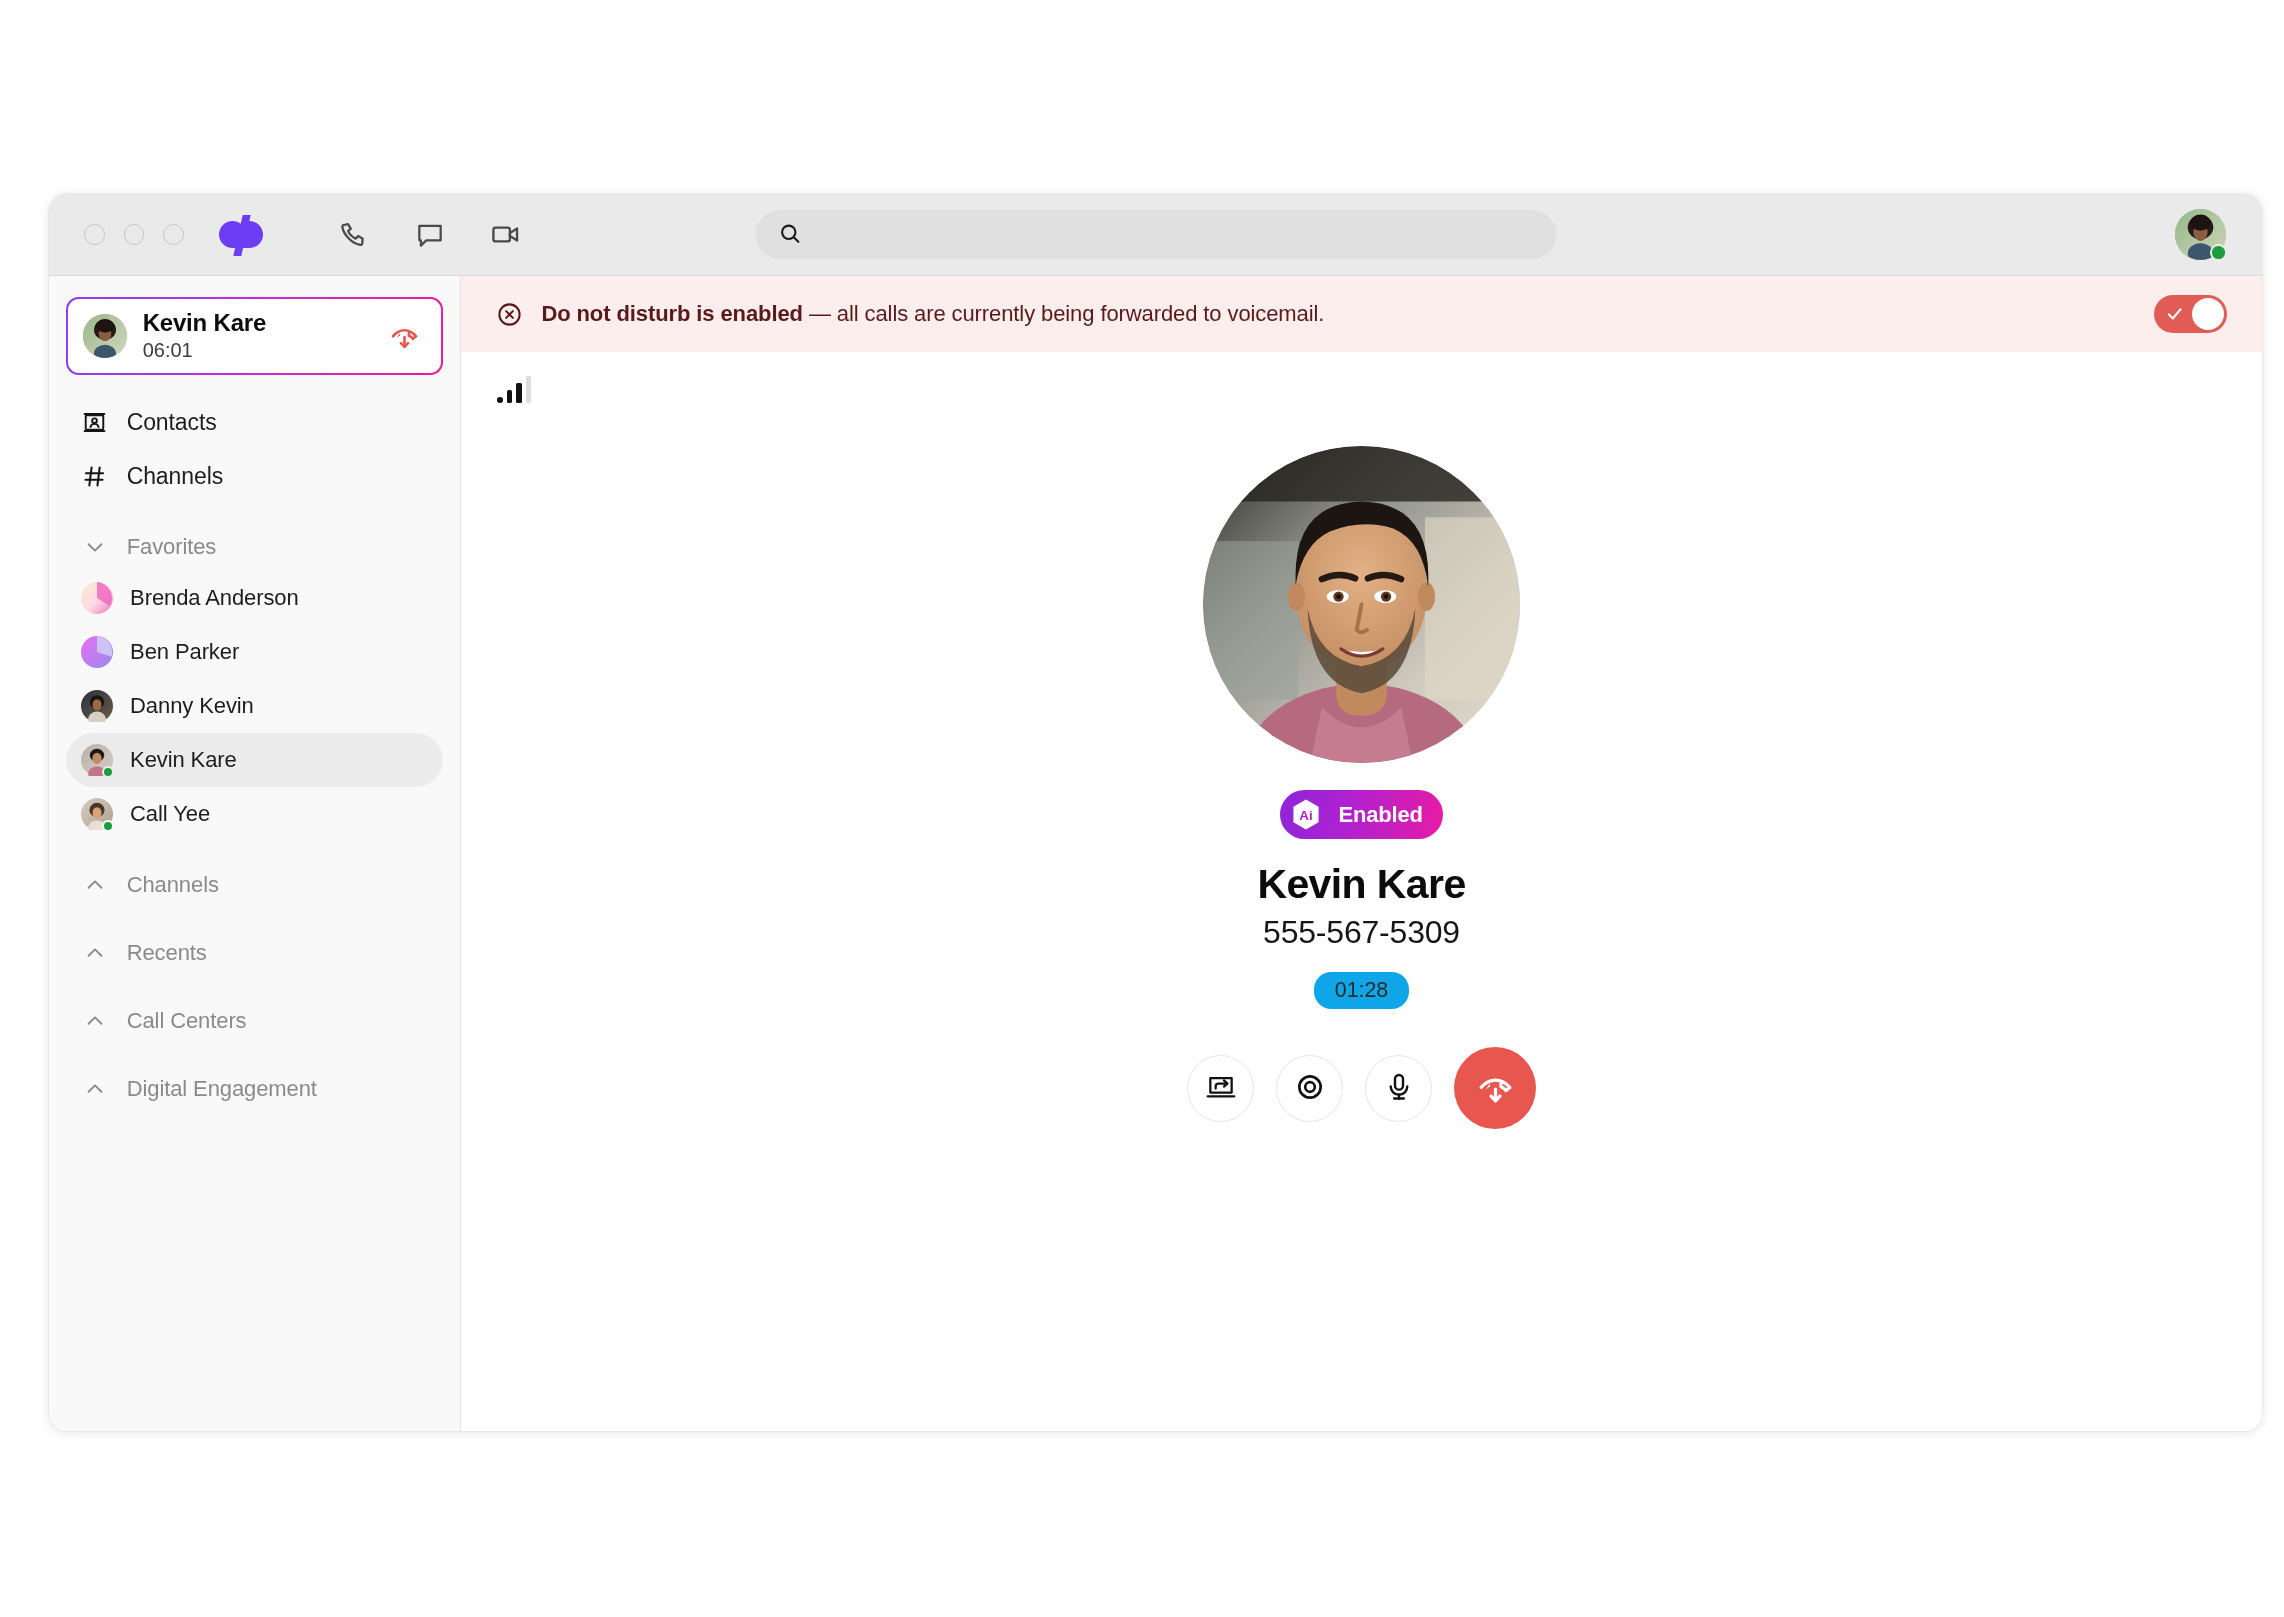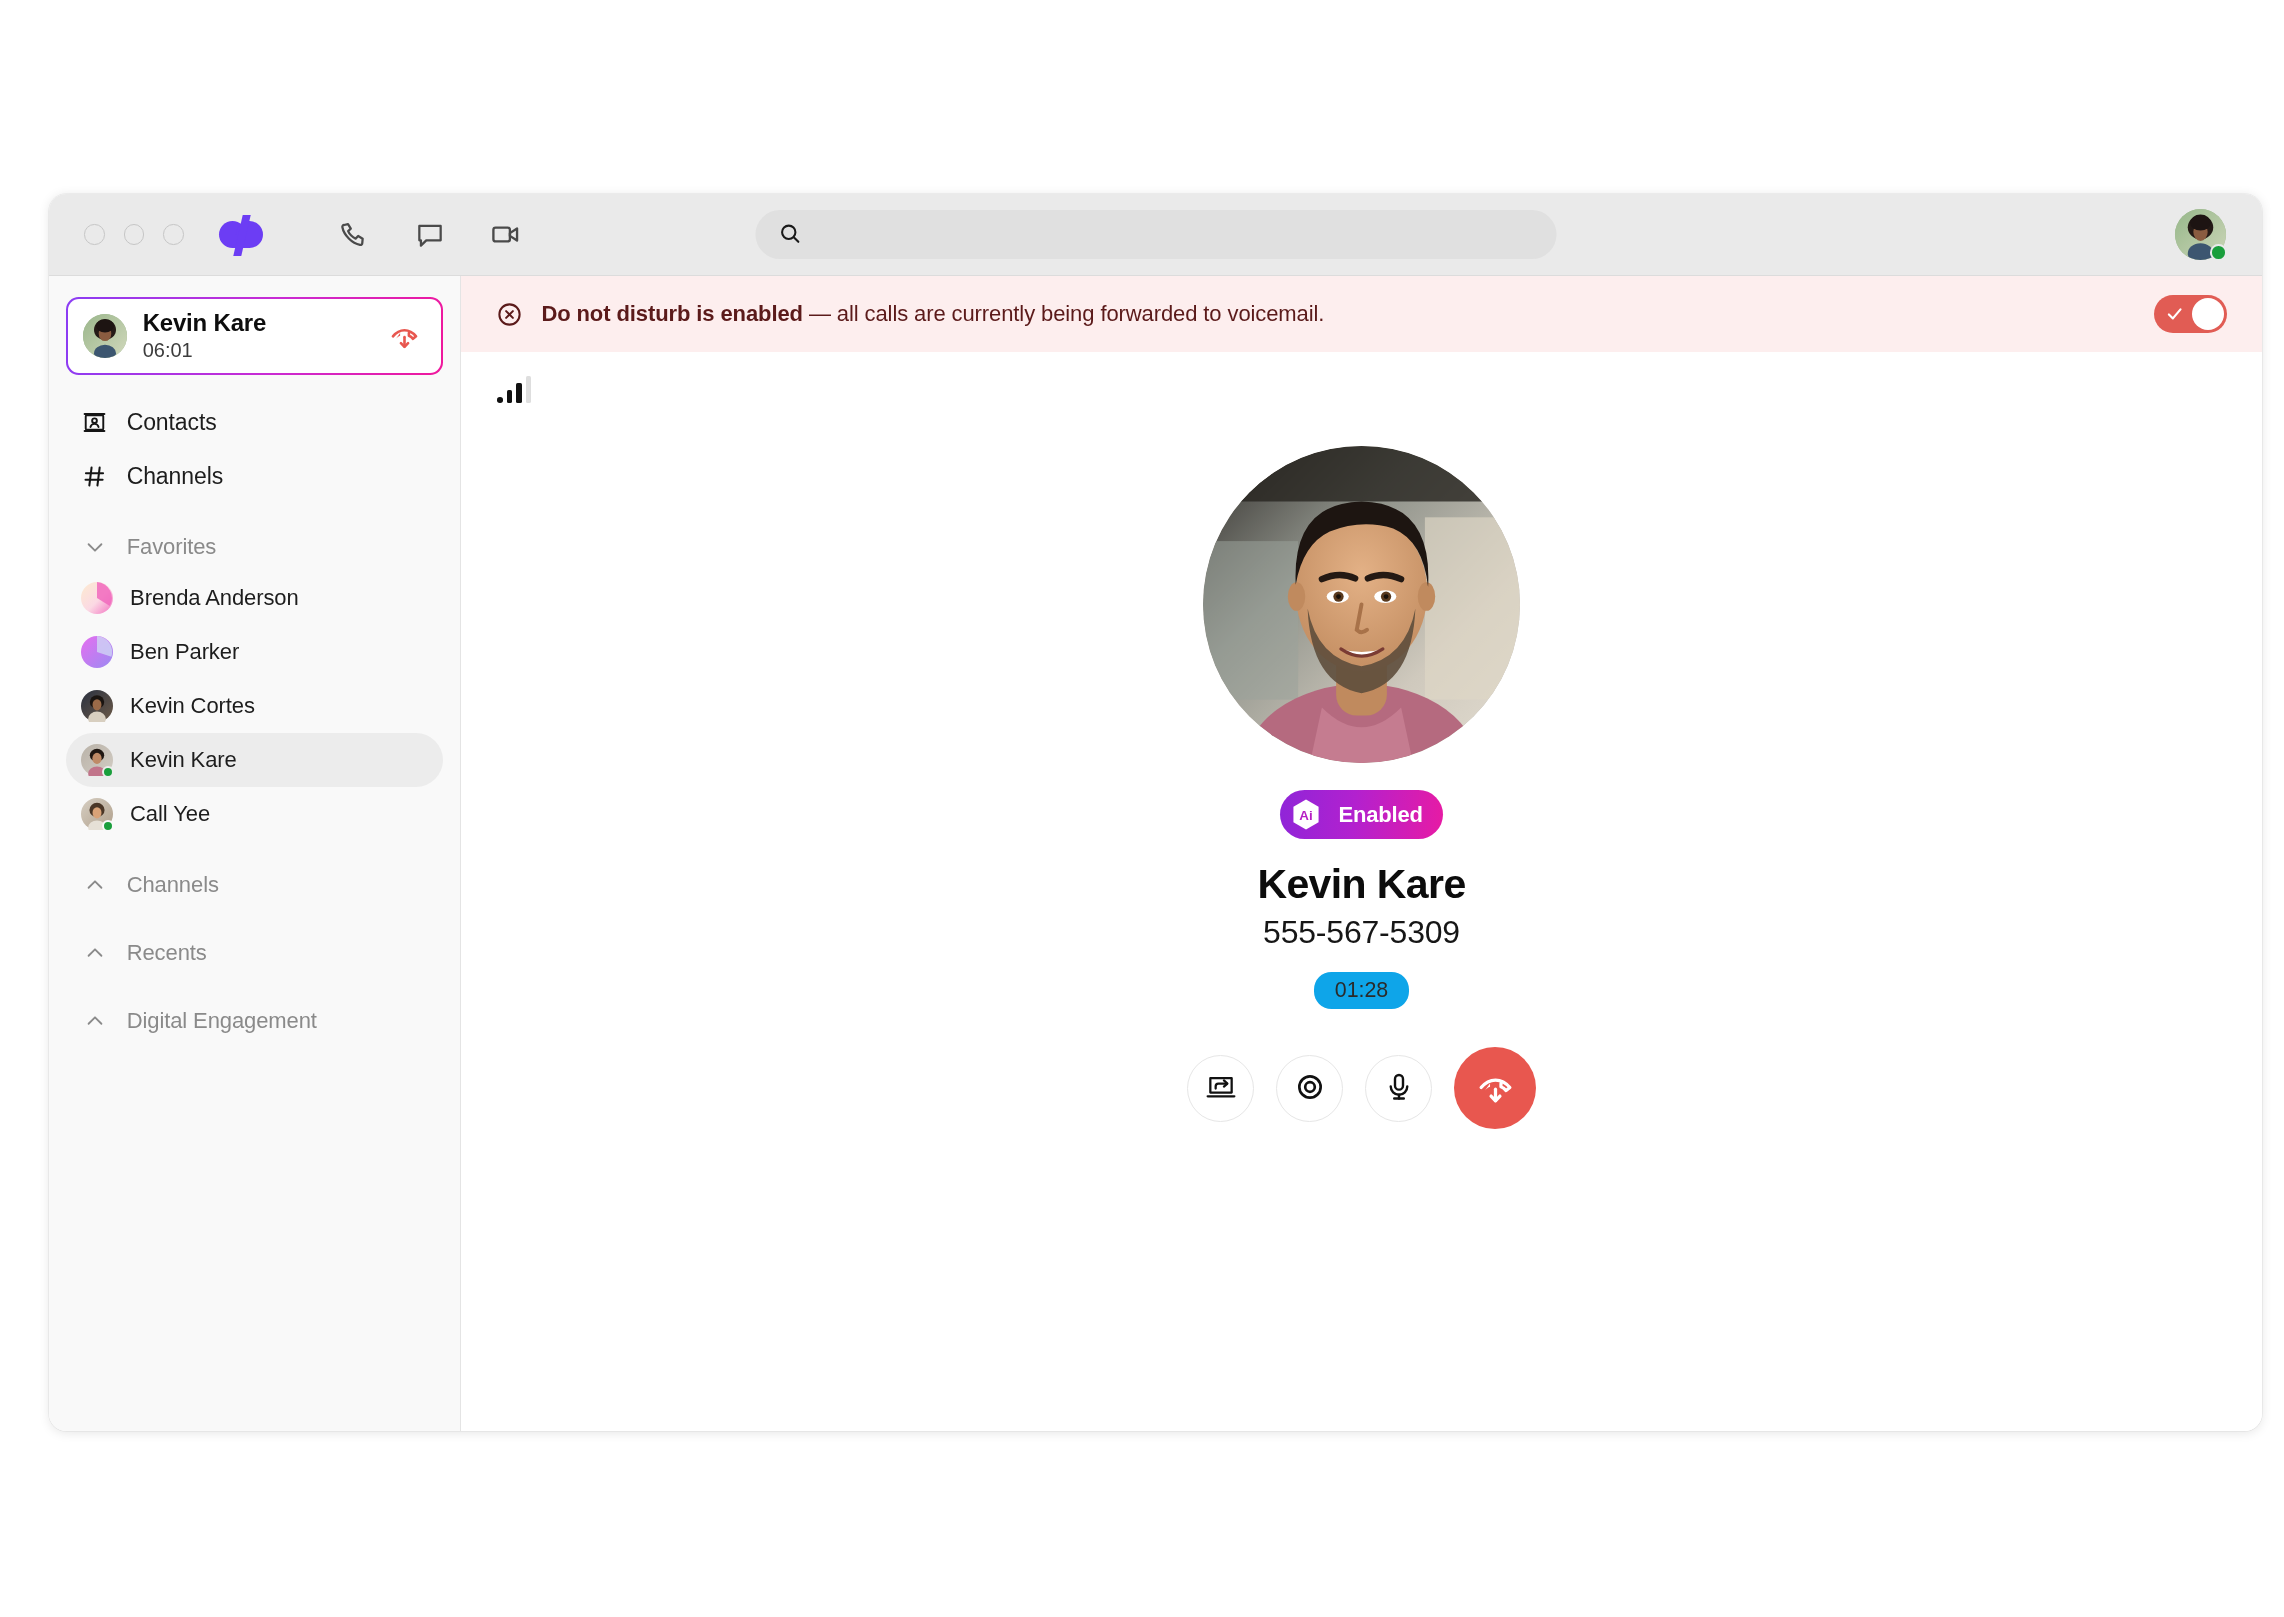--- a/index.html
+++ b/index.html
@@ -562,21 +562,21 @@
                     <stop offset="100%" stop-color="#6c5a48"></stop>
               </linearGradient>
                 </defs>
               <circle cx="20" cy="20" r="20" fill="url(#g3)"></circle>
               <ellipse cx="20" cy="15" rx="9" ry="8.5" fill="#1a1410"></ellipse>
               <ellipse cx="20" cy="18.5" rx="5.6" ry="7" fill="#9a6a48"></ellipse>
               <ellipse cx="20" cy="36" rx="11" ry="9" fill="#d8cfc0"></ellipse>
             </svg>
           </span>
         </span>
-        <span class="fav-label">Kevin Cortes</span>
+        <span class="fav-label">Danny Kevin</span>
       </div>
 
       <div class="fav-item selected">
         <span class="fav-avatar">
           <span class="ring">
             <svg width="32" height="32" viewBox="0 0 40 40">
               <defs>
                   <linearGradient id="g4" x1="0" y1="0" x2="1" y2="1">
                 <stop offset="0%" stop-color="#b9b2a8"></stop>
                     <stop offset="100%" stop-color="#d3cdc4"></stop>
@@ -626,20 +626,28 @@
 
       <div class="section-head">
         <span class="chev">
           <svg width="22" height="22" viewBox="0 0 24 24" fill="none" stroke="#8a8a8a" stroke-width="2" stroke-linecap="round" stroke-linejoin="round">
             <polyline points="5,15 12,8 19,15"></polyline>
           </svg>
         </span>
         <span class="sh-label">Recents</span>
       </div>
 
+      <div class="section-head">
+        <span class="chev">
+          <svg width="22" height="22" viewBox="0 0 24 24" fill="none" stroke="#8a8a8a" stroke-width="2" stroke-linecap="round" stroke-linejoin="round">
+            <polyline points="5,15 12,8 19,15"></polyline>
+          </svg>
+        </span>
+        <span class="sh-label">Call Centers</span>
+      </div>
 
       <div class="section-head">
         <span class="chev">
           <svg width="22" height="22" viewBox="0 0 24 24" fill="none" stroke="#8a8a8a" stroke-width="2" stroke-linecap="round" stroke-linejoin="round">
             <polyline points="5,15 12,8 19,15"></polyline>
           </svg>
         </span>
         <span class="sh-label">Digital Engagement</span>
       </div>
     </div>

